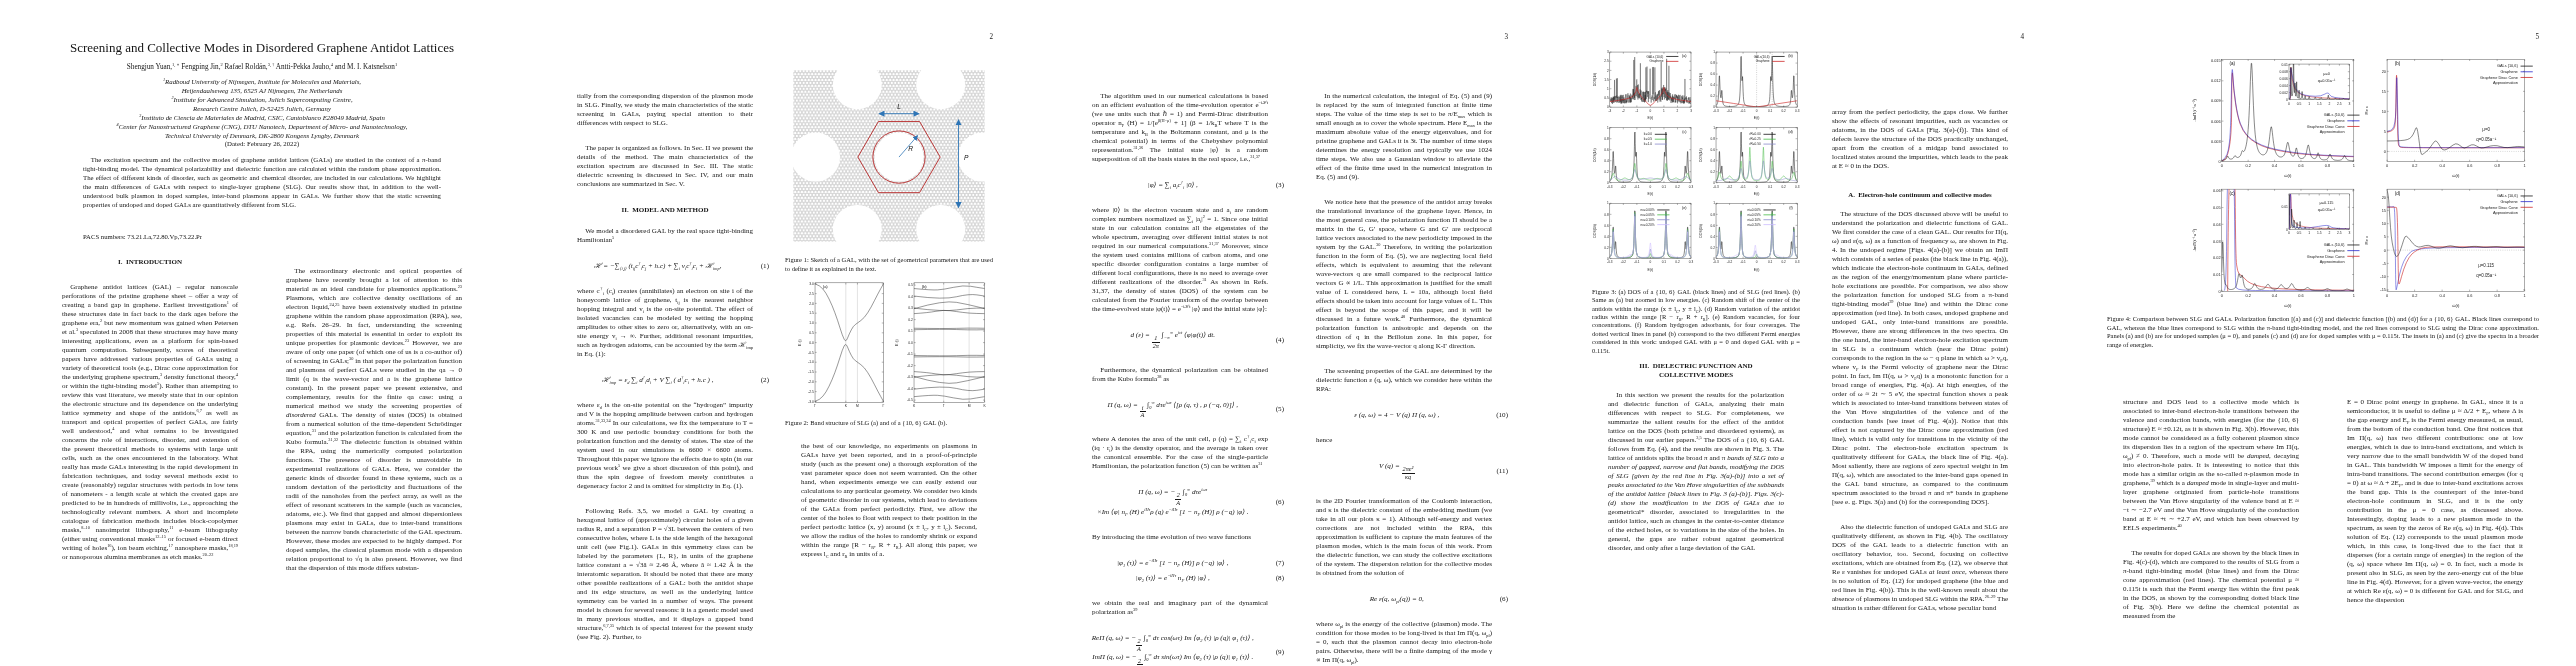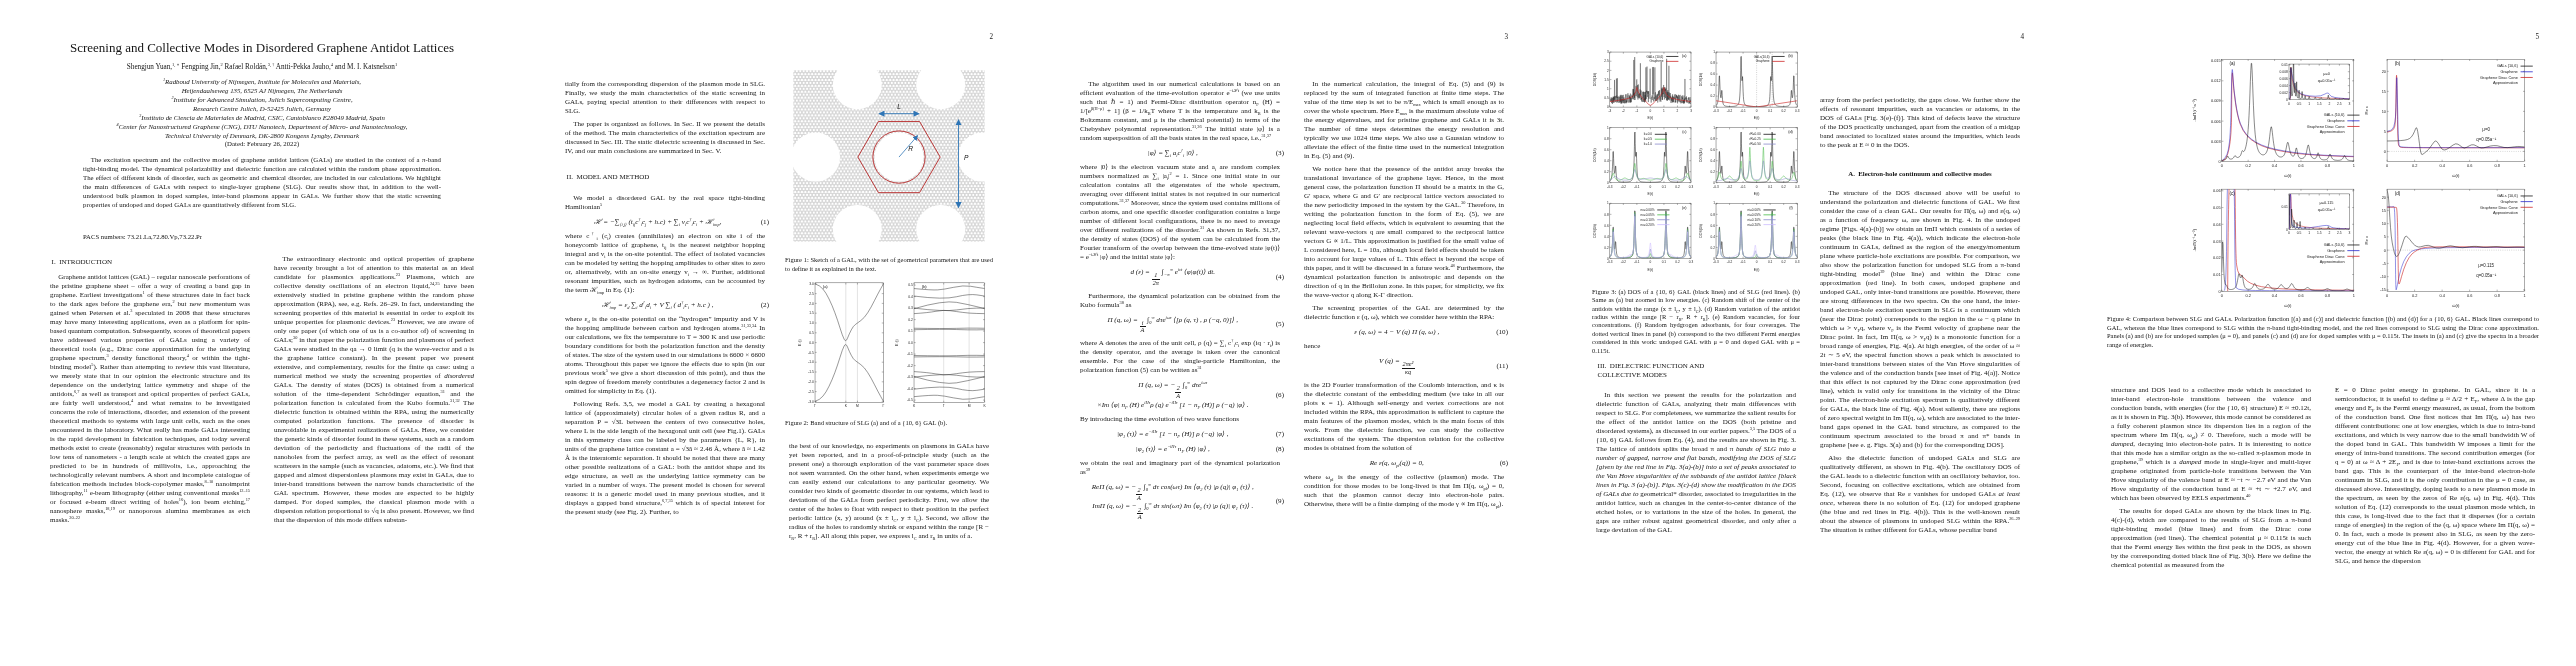--- a/index.html
+++ b/index.html
@@ -10,23 +10,23 @@
   .arxiv{position:absolute;left:3.3px;top:78px;height:511px;width:36px;display:flex;align-items:center;justify-content:center;}
   .arxiv span{writing-mode:vertical-rl;transform:rotate(180deg);font-size:15px;color:#8a8a8a;letter-spacing:0.3px;white-space:nowrap;}
   .ptitle{position:absolute;left:46px;width:432px;top:42px;text-align:center;font-size:13px;line-height:11.7px;}
   .pauthors{position:absolute;left:46px;width:432px;top:63px;text-align:center;font-size:7.2px;}
   .paffil{position:absolute;left:46px;width:432px;top:77px;text-align:center;font-style:italic;font-size:6.8px;line-height:9px;}
   .pdated{position:absolute;left:46px;width:432px;top:140px;text-align:center;font-size:6.8px;}
   .pabs{position:absolute;left:83px;width:358px;top:155px;text-align:justify;font-size:6.8px;line-height:9px;}
   .pabs .ind{display:inline-block;width:7.8px;}
   .ppacs{position:absolute;left:83px;width:358px;top:233px;font-size:6.7px;}
   .col{position:absolute;width:208px;text-align:justify;font-size:7px;line-height:9px;}
-  .col p{margin:4px;text-indent:8.3px;}
+  .col p{margin:16px;text-indent:8.3px;}
   .col p.noind{text-indent:0;}
-  .shead{font-weight:normal;text-align:left;margin:7.2px 5.6px 5.6px;font-size:7px;line-height:9px;}
+  .shead{font-weight:bold;text-align:center;margin:7.2px 5.6px 5.6px;font-size:7px;line-height:9px;}
   .ssub{font-weight:bold;text-align:center;margin:7.2px 0 5.6px;font-size:6.8px;line-height:9px;}
   .eq{position:relative;margin:5px 0;text-align:center;font-style:italic;font-size:7.1px;line-height:10px;padding:0 14.5px 0 0;}
   .eq .eqn{position:absolute;right:0;top:50%;transform:translateY(-50%);font-style:normal;}
   .eq .ln{display:block;}
   sup,sub{line-height:0;font-size:62%;}
   .fr{display:inline-flex;flex-direction:column;vertical-align:-0.5em;text-align:center;line-height:1.08;font-size:.88em;}
   .fr span{display:block;padding:0 1.1px;}
   .fr span:first-child{border-bottom:0.4px solid #151515;}
   .cap{font-size:6.5px;line-height:8.4px;text-align:justify;margin:1.1px 0 6.7px;}
   .figwrap{position:relative;margin:2.2px 0 1.1px;}

